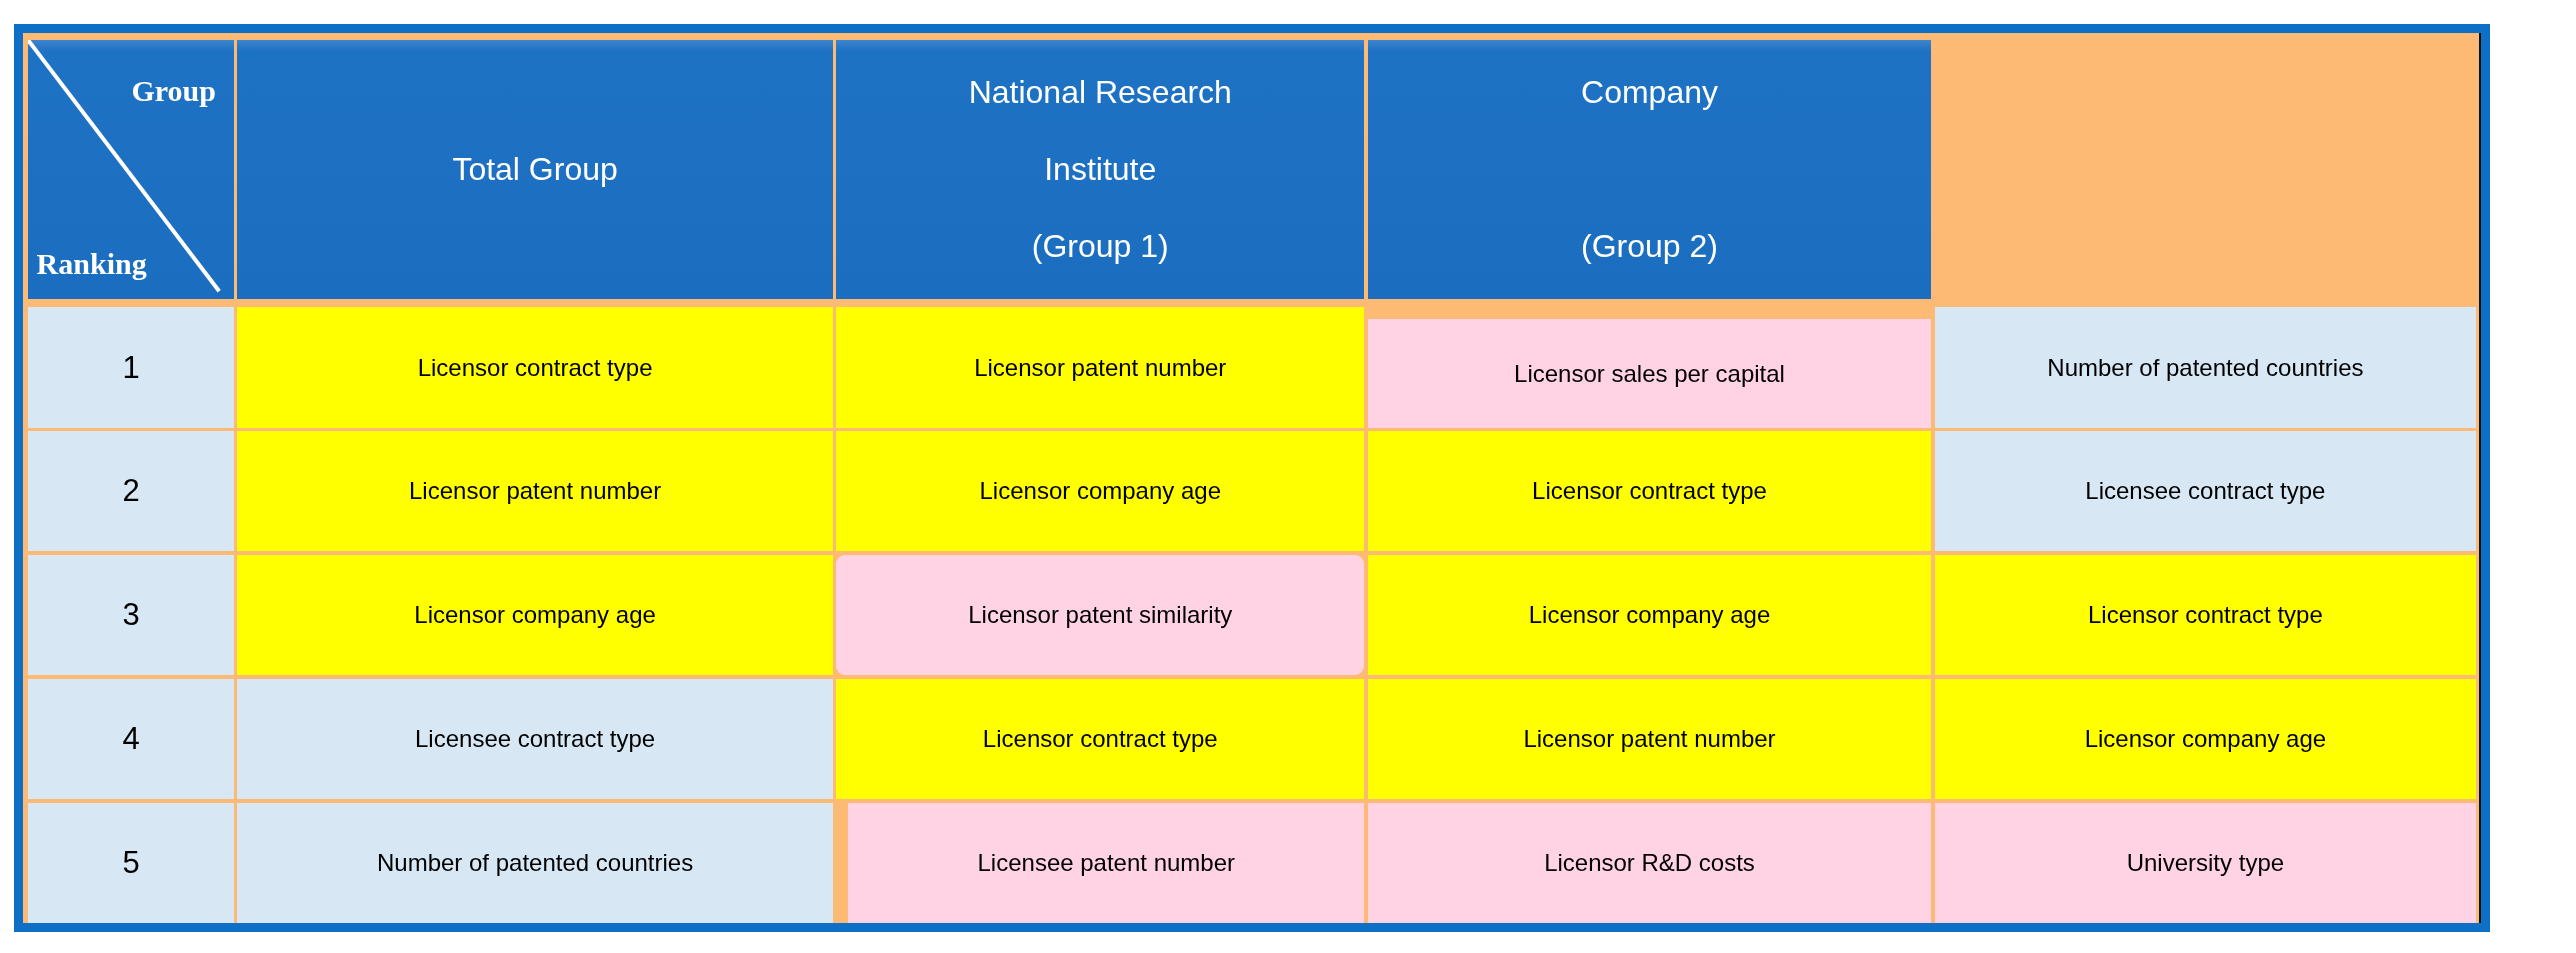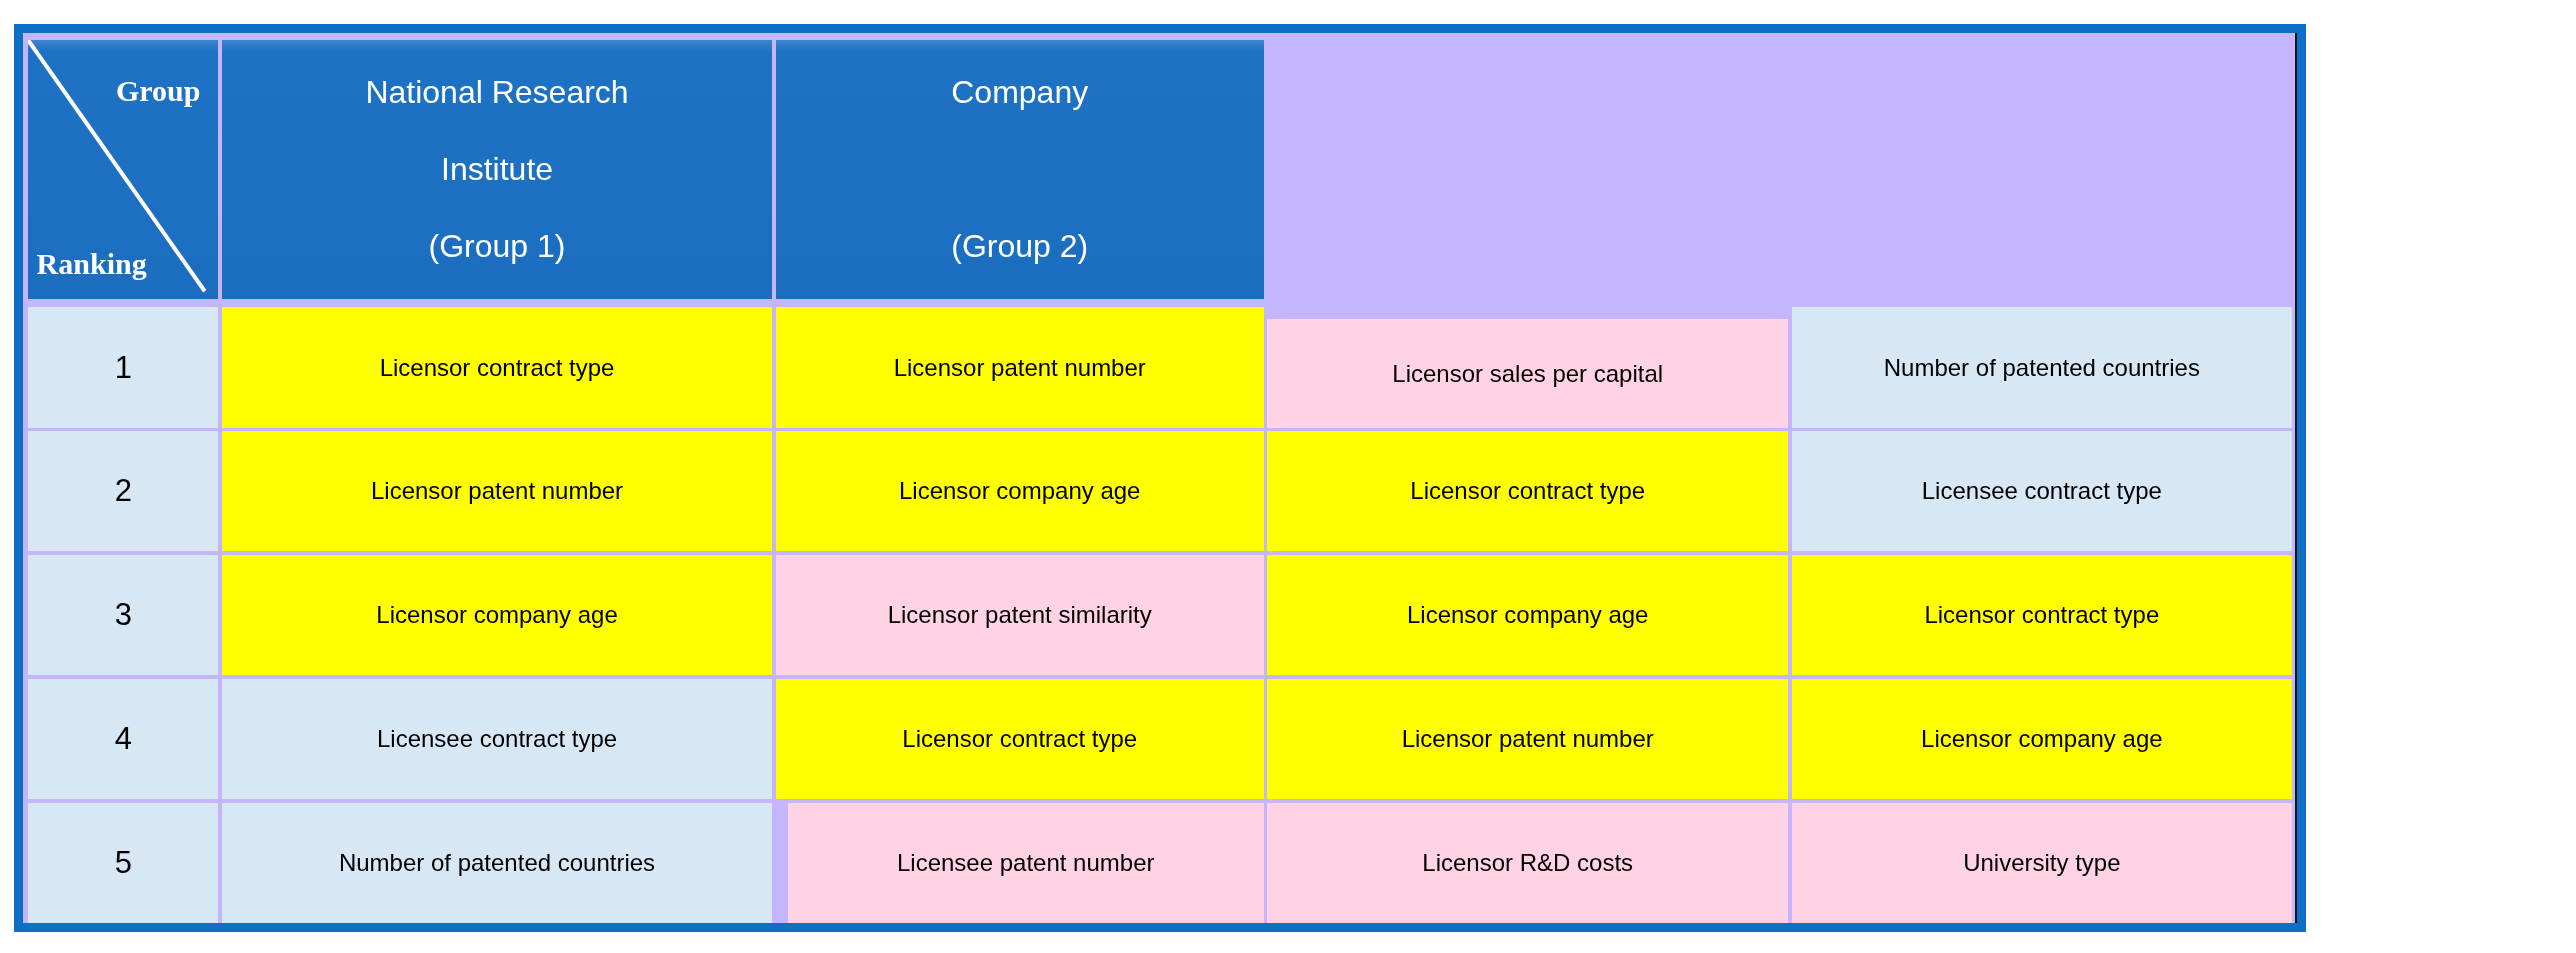--- a/index.html
+++ b/index.html
@@ -12,25 +12,25 @@
     position: relative;
     width: 2576px;
     height: 953px;
     background: #ffffff;
     overflow: hidden;
   }
   .table-frame {
     position: absolute;
     left: 13.8px;
     top: 24px;
-    width: 2292px;
+    width: 2476px;
     height: 908px;
     box-sizing: border-box;
     border: 9.6px solid #0d6fc6;
-    background: #c4b5fd;
+    background: #fdba74;
   }
   .table-inner {
     position: absolute;
     inset: 0;
     box-sizing: border-box;
     padding: 6.9px 2.8px 0 5.5px;
     border-right: 2.8px solid #121212;
     display: flex;
     flex-direction: column;
   }
@@ -102,20 +102,21 @@
     <div class="table-inner">
 
       <div class="grid header-grid">
         <div class="cell corner-cell">
           <svg viewBox="0 0 100 100" preserveAspectRatio="none">
             <line x1="0" y1="0" x2="93" y2="97" stroke="#ffffff" stroke-width="4" vector-effect="non-scaling-stroke"></line>
           </svg>
           <span class="corner-label corner-group">Group</span>
           <span class="corner-label corner-ranking">Ranking</span>
         </div>
+        <div class="cell header-cell">Total Group</div>
         <div class="cell header-cell">National Research
 Institute
 (Group 1)</div>
         <div class="cell header-cell">Company
 
 (Group 2)</div>
       </div>
 
       <div class="grid body-grid">
 
@@ -126,21 +127,21 @@
         <div class="cell body-cell" style="background-color: rgb(215, 232, 244);">Number of patented countries</div>
 
         <div class="cell body-cell rank-cell" style="background-color: rgb(215, 232, 244);">2</div>
         <div class="cell body-cell" style="background-color: rgb(255, 255, 0);">Licensor patent number</div>
         <div class="cell body-cell" style="background-color: rgb(255, 255, 0);">Licensor company age</div>
         <div class="cell body-cell" style="background-color: rgb(255, 255, 0);">Licensor contract type</div>
         <div class="cell body-cell" style="background-color: rgb(215, 232, 244);">Licensee contract type</div>
 
         <div class="cell body-cell rank-cell" style="background-color: rgb(215, 232, 244);">3</div>
         <div class="cell body-cell" style="background-color: rgb(255, 255, 0);">Licensor company age</div>
-        <div class="cell body-cell" style="background-color: rgb(255, 211, 228);">Licensor patent similarity</div>
+        <div class="cell body-cell" style="background-color: rgb(255, 211, 228); border-radius: 9px;">Licensor patent similarity</div>
         <div class="cell body-cell" style="background-color: rgb(255, 255, 0);">Licensor company age</div>
         <div class="cell body-cell" style="background-color: rgb(255, 255, 0);">Licensor contract type</div>
 
         <div class="cell body-cell rank-cell" style="background-color: rgb(215, 232, 244);">4</div>
         <div class="cell body-cell" style="background-color: rgb(215, 232, 244);">Licensee contract type</div>
         <div class="cell body-cell" style="background-color: rgb(255, 255, 0);">Licensor contract type</div>
         <div class="cell body-cell" style="background-color: rgb(255, 255, 0);">Licensor patent number</div>
         <div class="cell body-cell" style="background-color: rgb(255, 255, 0);">Licensor company age</div>
 
         <div class="cell body-cell rank-cell" style="background-color: rgb(215, 232, 244);">5</div>

